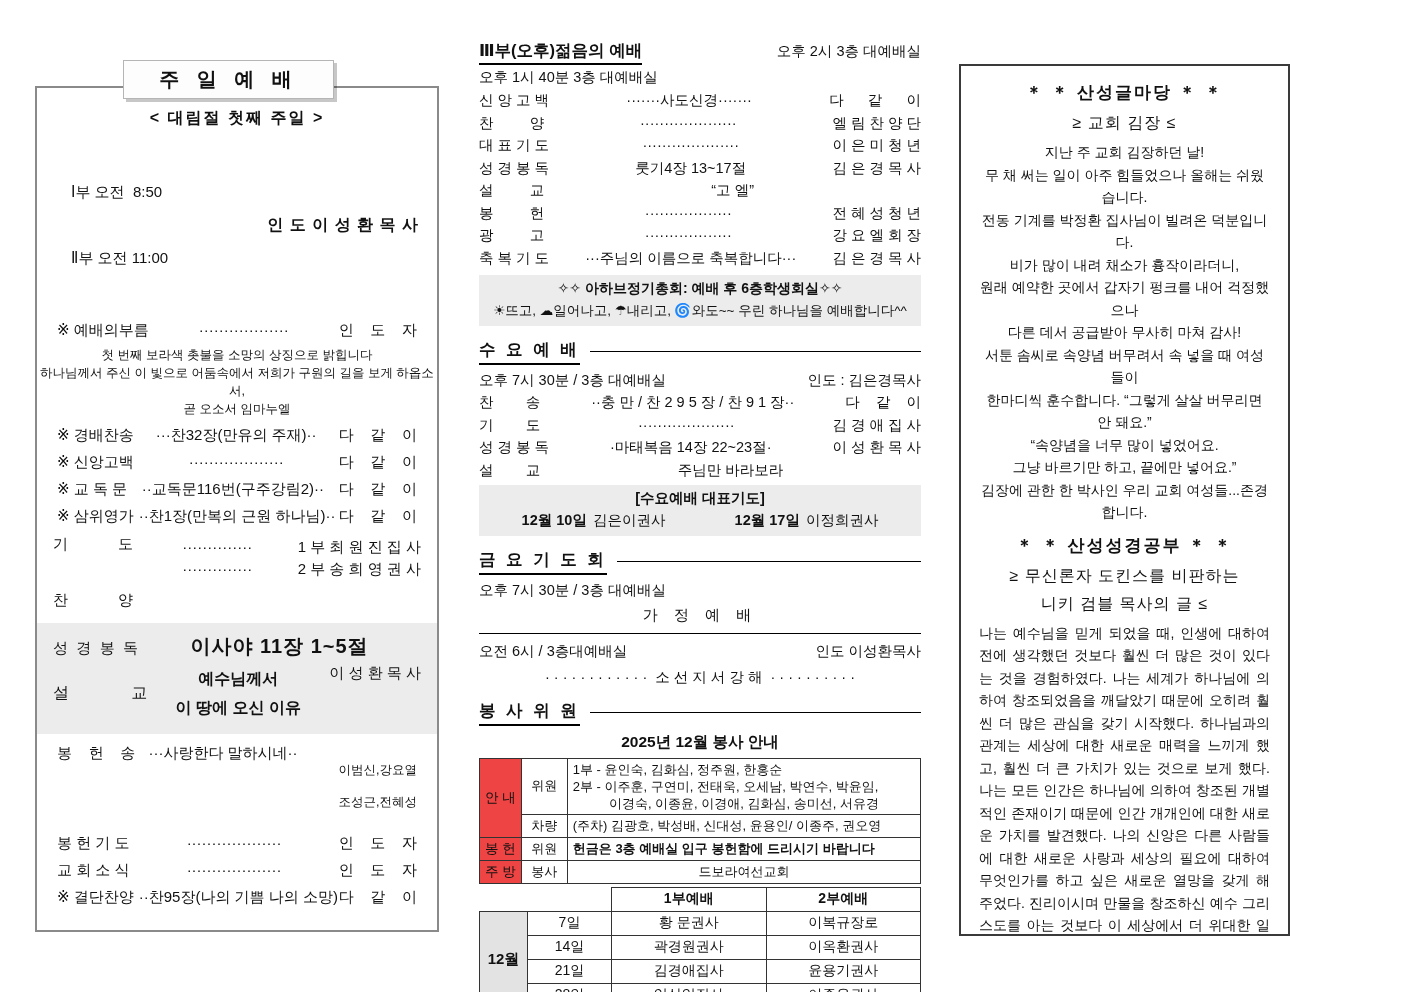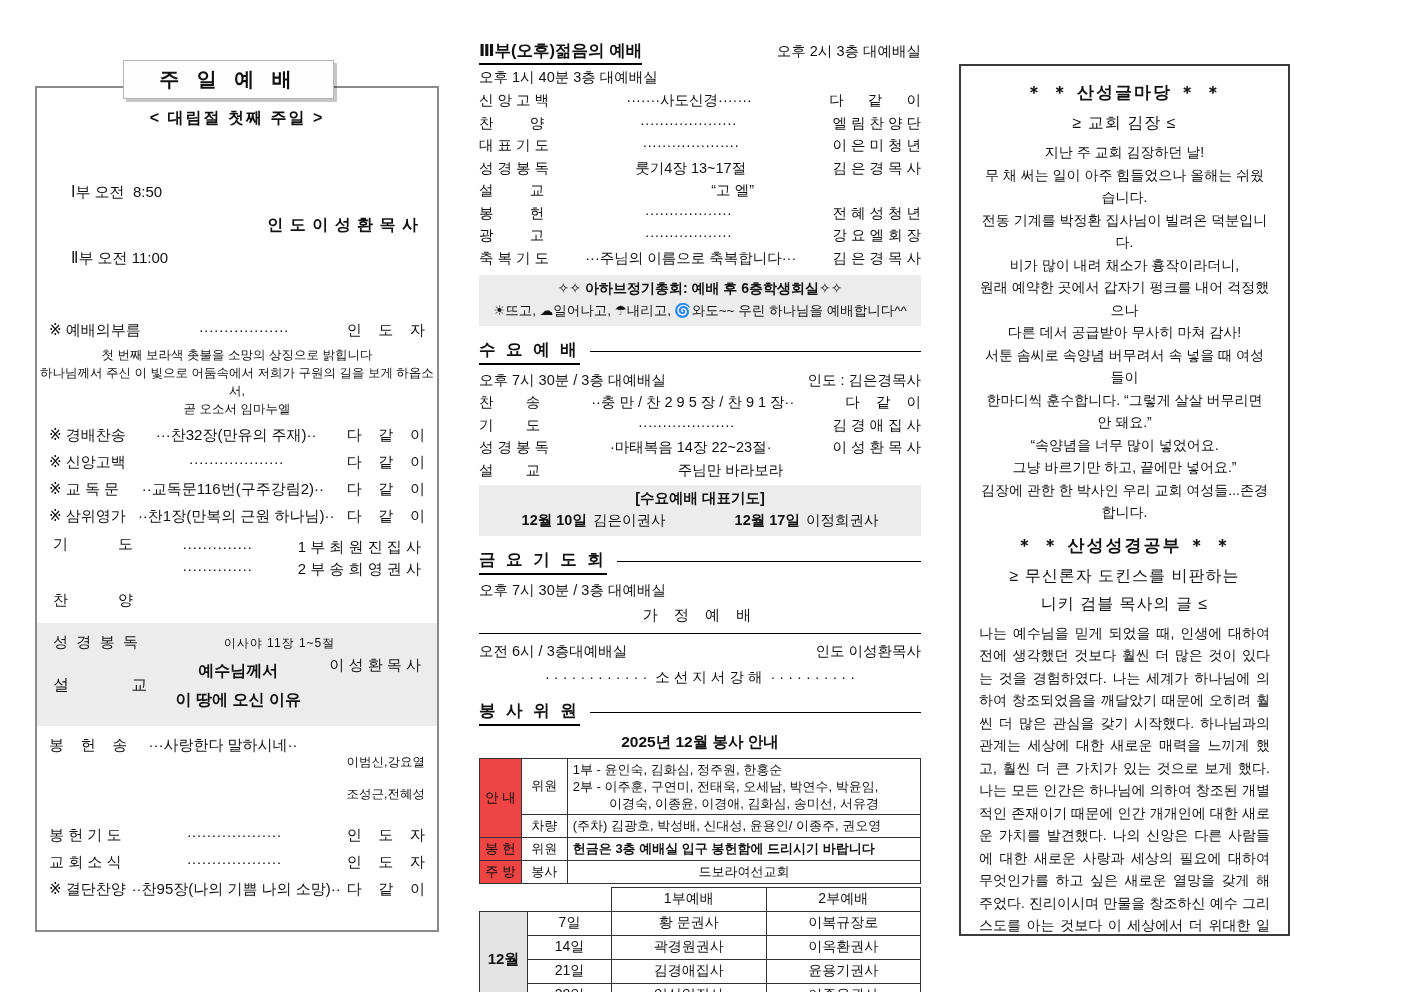--- a/index.html
+++ b/index.html
@@ -13,37 +13,37 @@
     display:flex; align-items:center; justify-content:center; z-index:3;
     font-size:20px; font-weight:bold; letter-spacing:6px; }
   .left-box { position:absolute; left:35px; top:86px; width:404px; height:846px;
     border:2px solid #8a8a8a; background:#fff; padding-top:20px; overflow:hidden; }
   .l-subtitle { text-align:center; font-weight:bold; font-size:16px; letter-spacing:2px; margin-bottom:8px; }
   .l-times { display:flex; justify-content:space-between; align-items:center; padding:0 18px 0 34px; margin-bottom:6px; }
   .l-times-col { font-size:15px; line-height:22px; white-space:pre; }
   .l-leader { font-weight:bold; font-size:16px; white-space:pre; letter-spacing:1px; }
 
   .wrow { display:flex; align-items:baseline; font-size:15px; margin:8px 0; min-width:0; }
-  .left-box .wrow { padding:0 12px; }
+  .left-box .wrow { padding:0 20px; }
   .wl { white-space:pre; }
   .wc { flex:1 1 auto; min-width:0; text-align:center; white-space:nowrap; overflow:hidden; padding:0 5px; }
   .wr { white-space:pre; margin-left:auto; }
 
   .call-notes { text-align:center; font-size:12.5px; line-height:18px; margin:-2px 0 6px; }
 
   .multirow { display:flex; padding:0 16px; margin:9px 0; font-size:15px; }
   .mlines { flex:1 1 auto; min-width:0; }
   .mline { display:flex; align-items:baseline; margin:3px 0 3px 10px; min-width:0; }
   .ma { flex:1 1 auto; min-width:0; white-space:nowrap; overflow:hidden; padding-right:6px; }
   .ma.center { text-align:center; }
   .mr { white-space:pre; margin-left:auto; }
 
   .scripture-box { background:#ececec; margin:13px 0 10px; padding:10px 16px 12px; }
   .srow1 { display:flex; align-items:baseline; font-size:15px; }
-  .srow1 .sval { flex:1; text-align:center; font-weight:normal; font-size:12px; letter-spacing:1px; }
+  .srow1 .sval { flex:1; text-align:center; font-weight:bold; font-size:20px; letter-spacing:1px; }
   .srow2 { display:flex; margin-top:4px; }
   .srow2 .wl { align-self:center; }
   .sermon-title { flex:1; text-align:center; font-weight:bold; font-size:16px; line-height:29px; }
   .spreacher { white-space:pre; align-self:flex-start; font-size:15px; }
 
   .off-names { font-size:12.5px; line-height:16px; white-space:pre; margin-left:auto; text-align:left; }
 
   
   .col-mid { position:absolute; left:479px; top:40px; width:442px; }
   .col-mid .wrow { margin:3.5px 0; font-size:14.5px; }
@@ -77,21 +77,21 @@
   .vtable .cat { background:#ef4444; text-align:center; width:40px; font-size:13.5px; white-space:pre; }
   .vtable .sub { text-align:center; width:46px; }
   .vtable .val { line-height:17px; }
   .pre { white-space:pre-wrap; }
   .bold { font-weight:bold; }
   .center { text-align:center; }
 
   table.stable { width:100%; border-collapse:collapse; font-size:14px; text-align:center; margin-top:3px; }
   .stable td { border:1.5px solid #333; padding:2.5px 4px; }
   .stable td.nob { border:none; }
-  .stable .hdr { font-weight:normal; }
+  .stable .hdr { font-weight:bold; }
   .stable .month { background:#e3e3e3; font-weight:bold; width:48px; font-size:15px; }
   .stable .day { width:84px; }
 
   
   .right-box { position:absolute; left:959px; top:64px; width:331px; height:872px;
     border:2px solid #3a3a3a; padding:15px 18px; overflow:hidden; }
   .r-title { text-align:center; font-weight:bold; font-size:17px; letter-spacing:2px; margin-bottom:9px; }
   .r-heading { text-align:center; font-size:16px; letter-spacing:1px; margin-bottom:7px; }
   .r-body { font-size:14px; line-height:22.5px; }
   .r-body.centered { text-align:center; white-space:pre-line; margin-bottom:10px; }

